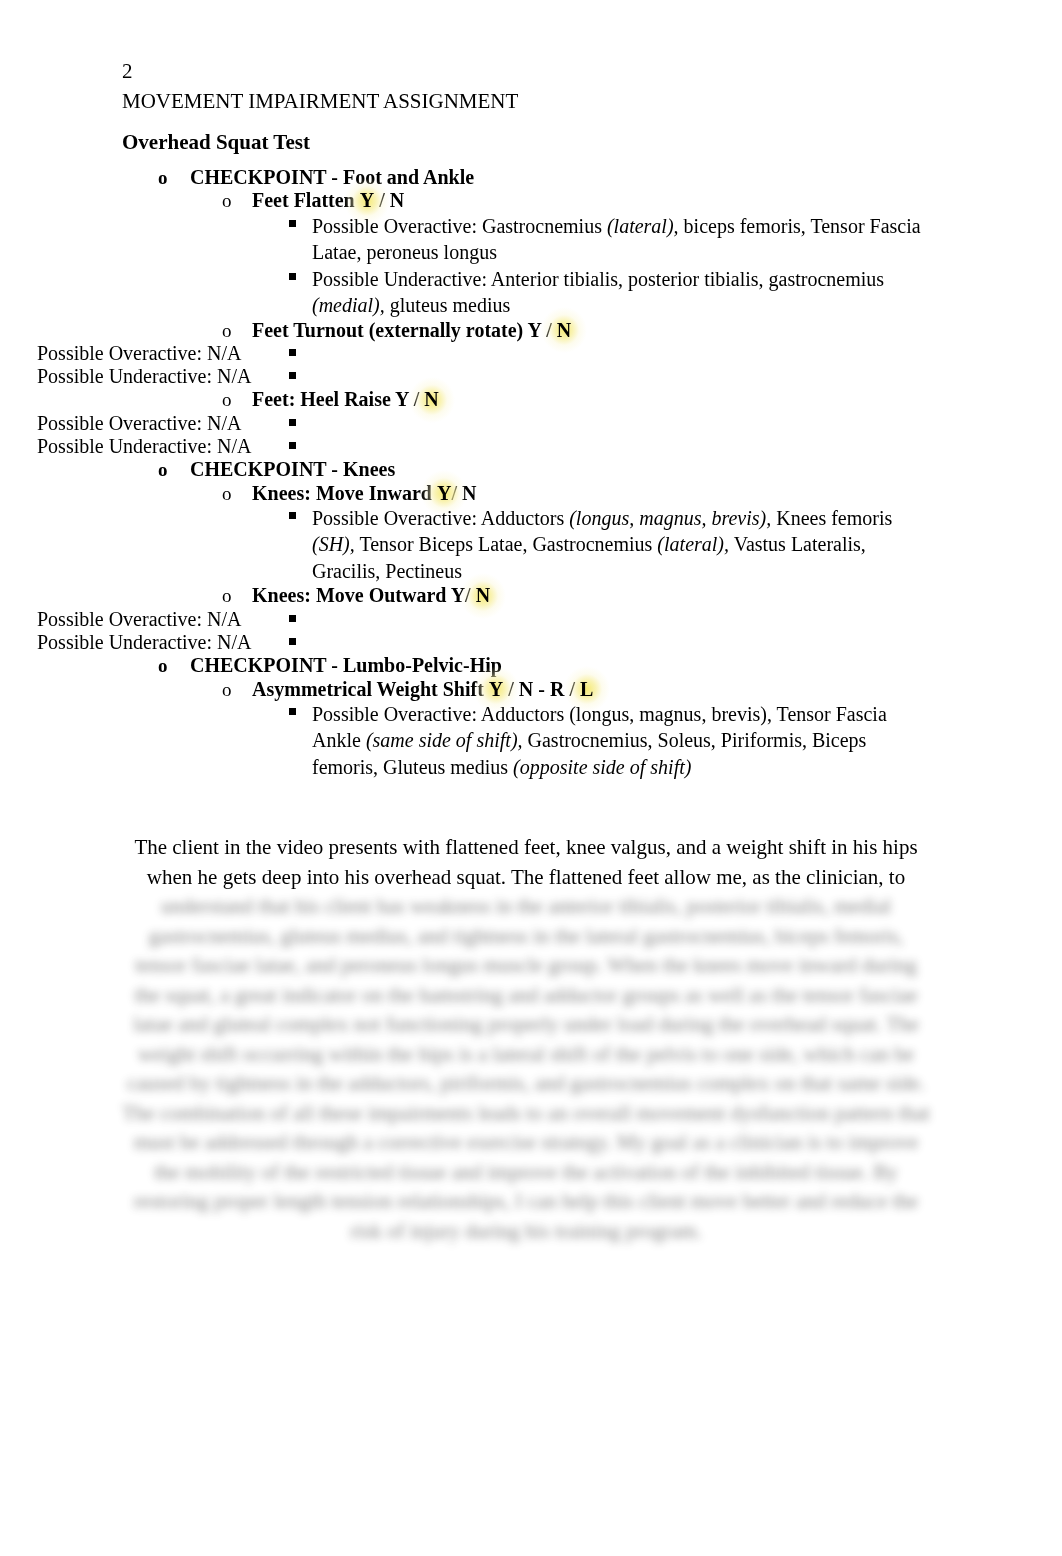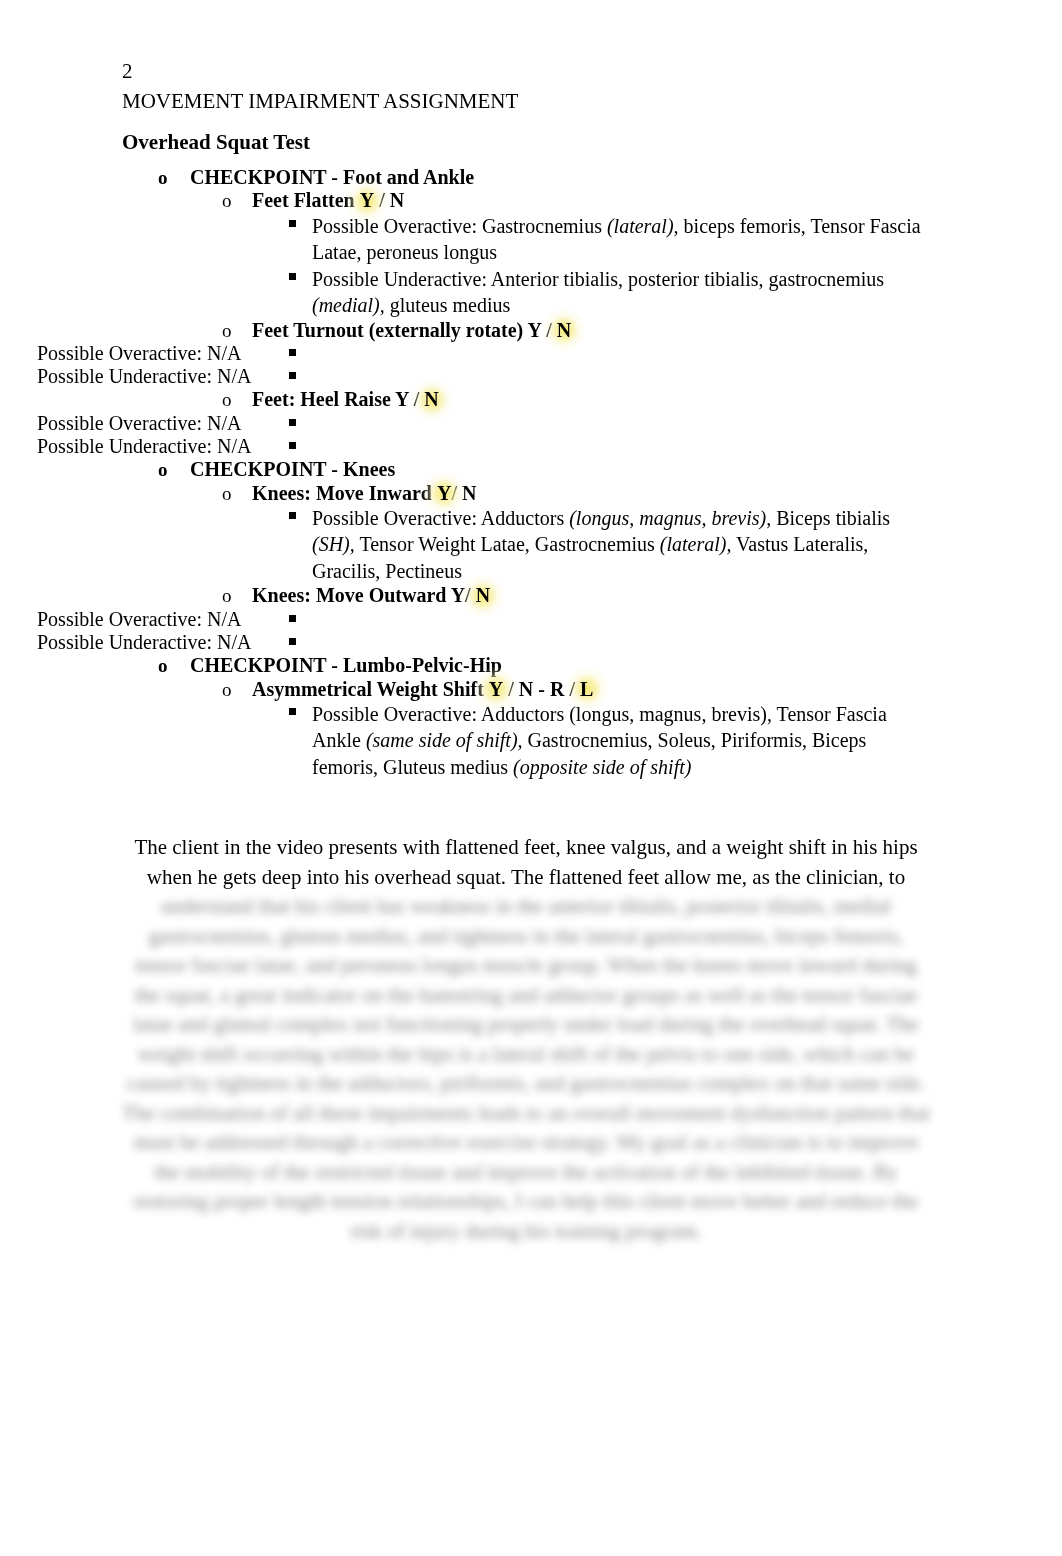--- a/index.html
+++ b/index.html
@@ -189,21 +189,21 @@
       <span>CHECKPOINT - Knees</span>
     </div>
 
     <div class="row lv2">
       <span class="bul">o</span>
       <span>Knees: Move Inward </span><span class="hl"><span>Y</span></span><span>/ N</span>
     </div>
 
     <div class="row lv3">
       <span class="bul"></span>
-      <span>Possible Overactive: Adductors </span><i>(longus, magnus, brevis),</i><span> Biceps tibialis </span><i>(SH),</i><span> Tensor Weight Latae, Gastrocnemius </span><i>(lateral),</i><span> Vastus Lateralis, Gracilis, Pectineus</span>
+      <span>Possible Overactive: Adductors </span><i>(longus, magnus, brevis),</i><span> Knees femoris </span><i>(SH),</i><span> Tensor Biceps Latae, Gastrocnemius </span><i>(lateral),</i><span> Vastus Lateralis, Gracilis, Pectineus</span>
     </div>
 
 
     <div class="row lv2">
       <span class="bul">o</span>
       <span>Knees: Move Outward Y/ </span><span class="hl"><span>N</span></span>
     </div>
 
     <div class="row lv3 tight">
       <span class="bul"></span>

